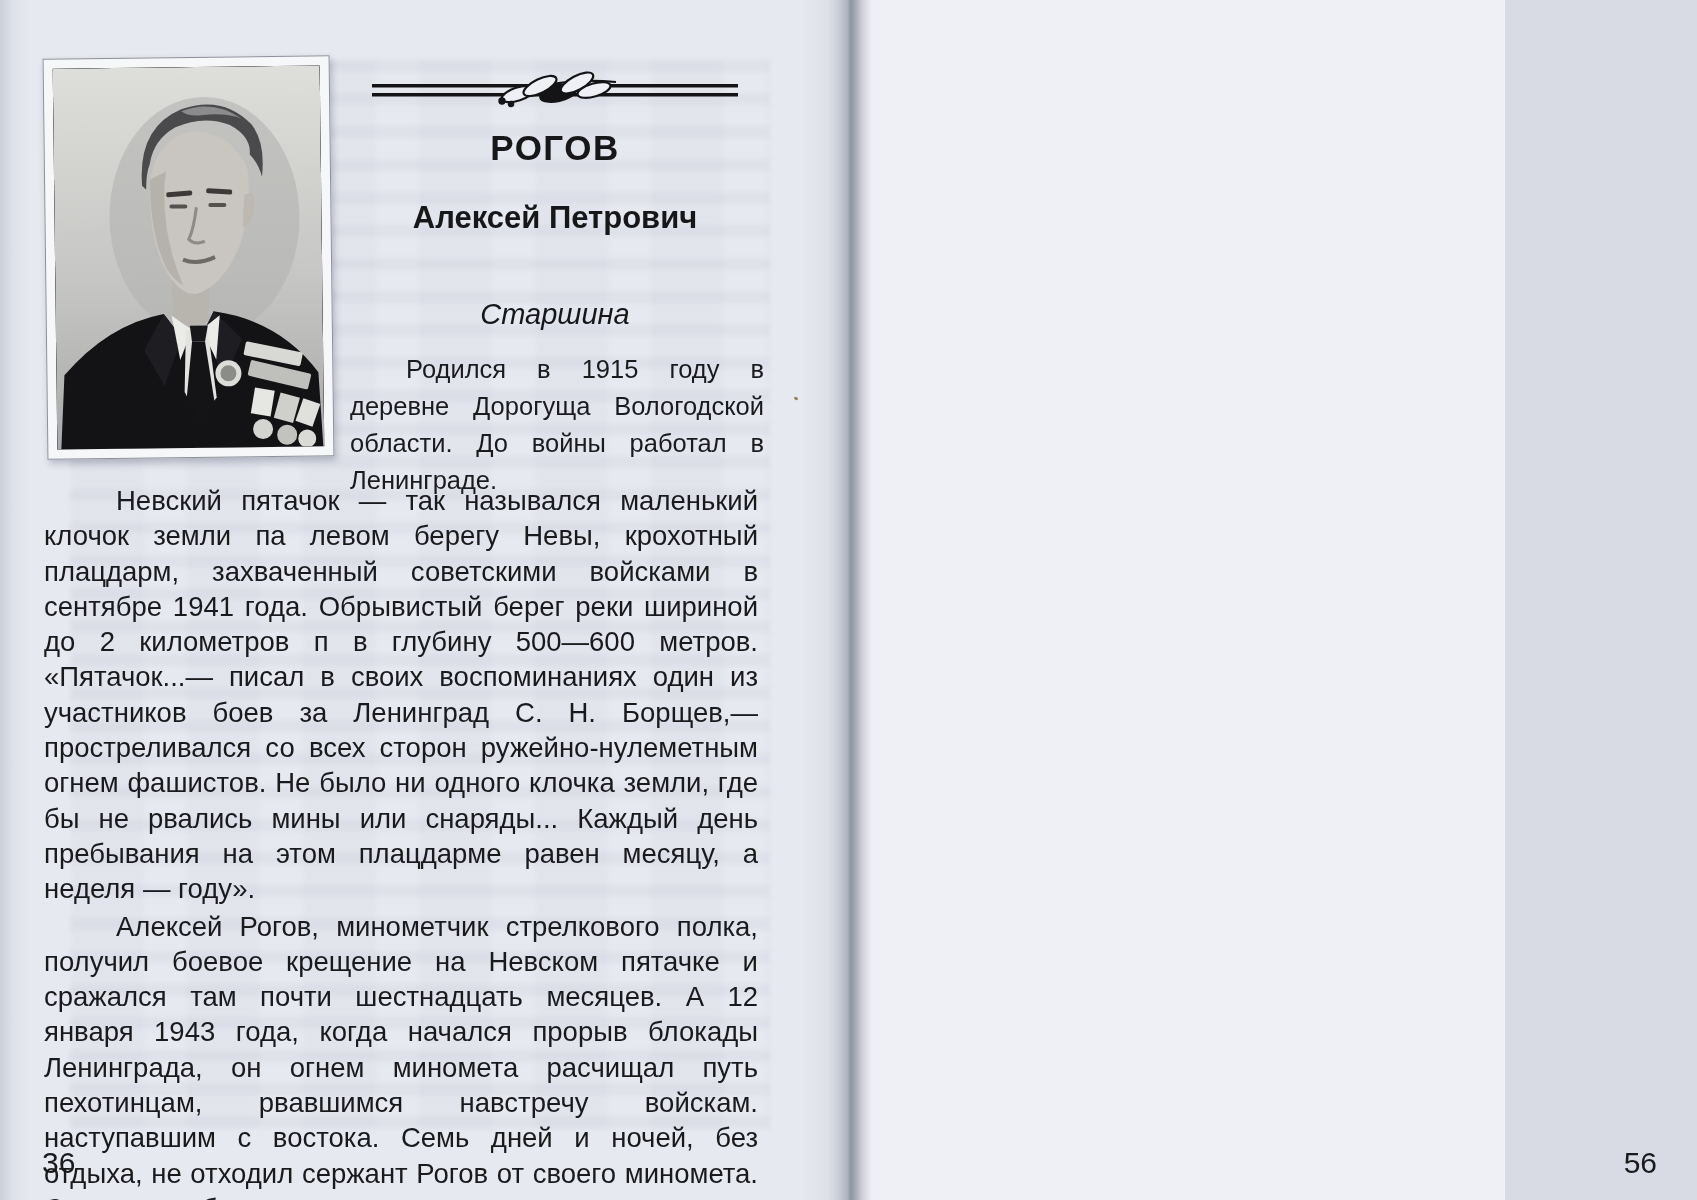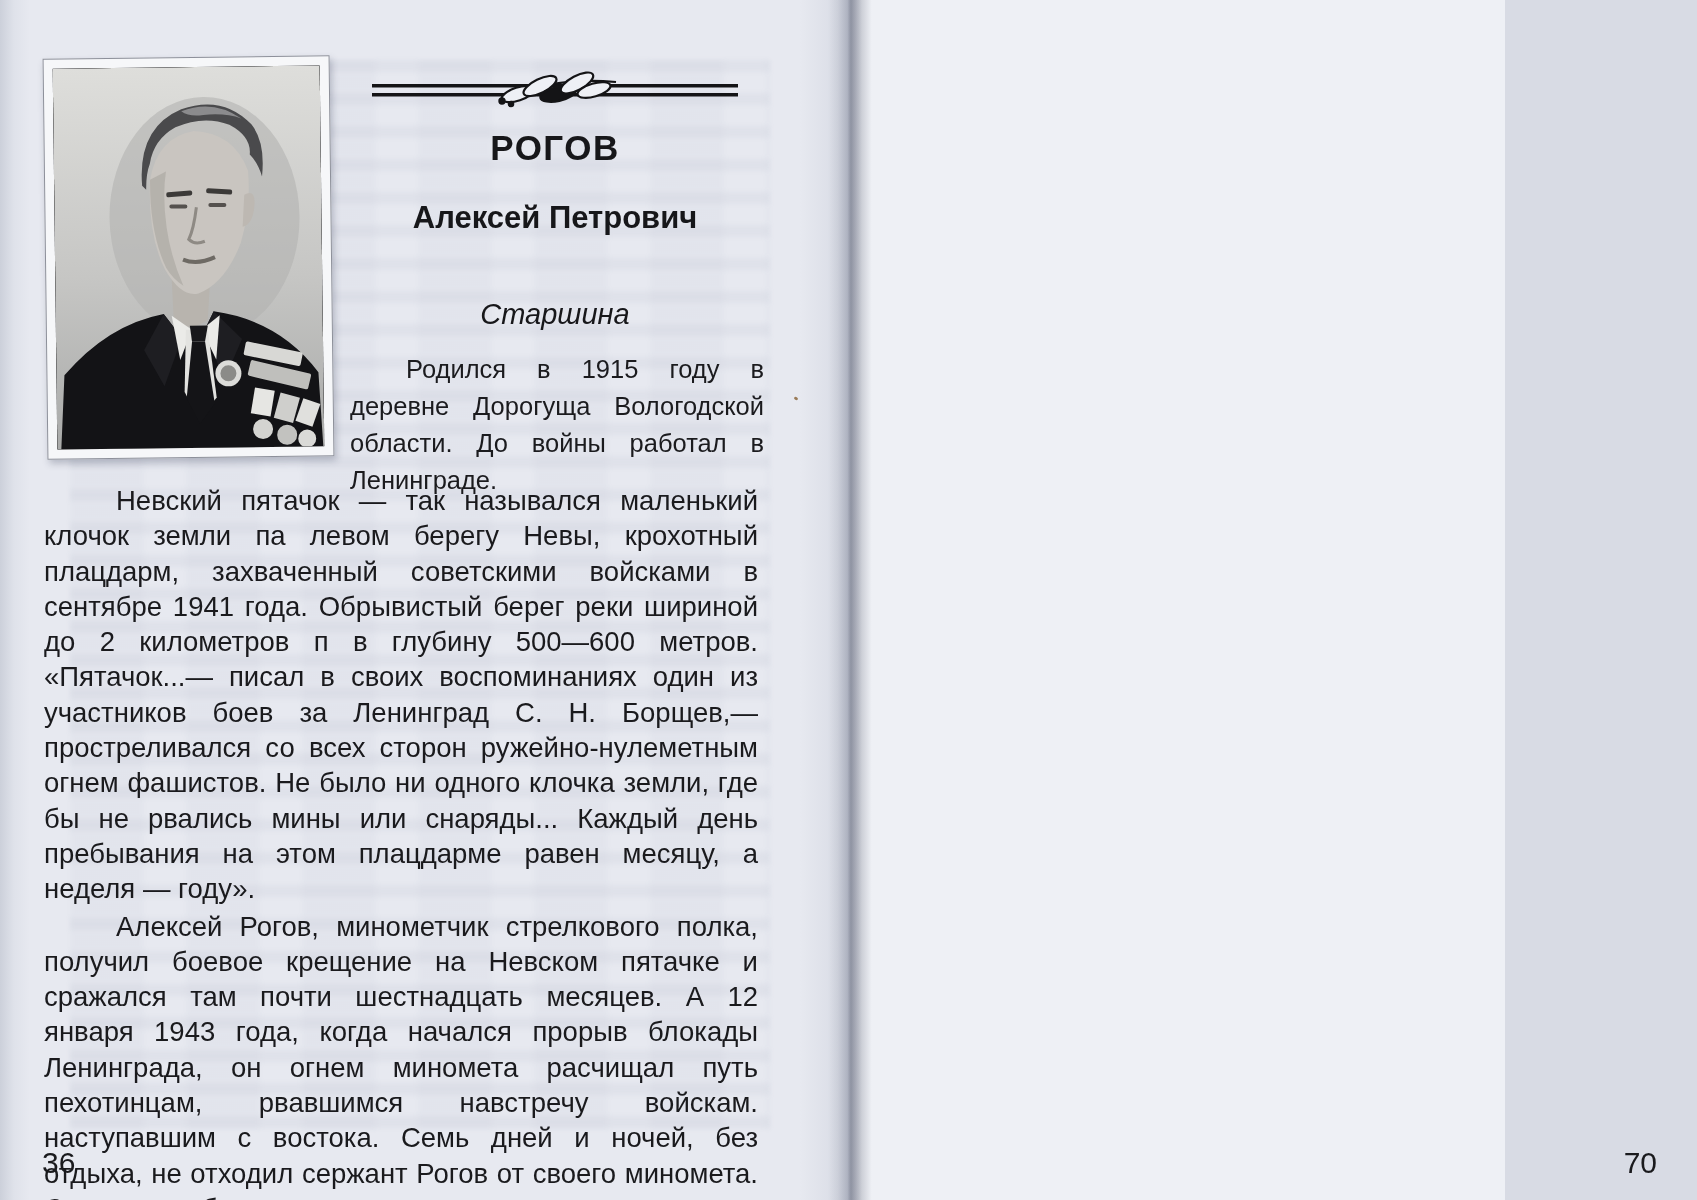--- a/index.html
+++ b/index.html
@@ -181,18 +181,18 @@
     <div class="body-text body-left">
       <p>Невский пятачок — так назывался маленький клочок земли па левом берегу Невы, крохотный плацдарм, захваченный советскими войсками в сентябре 1941 года. Обрывистый берег реки шириной до 2 километров п в глубину 500—600 метров. «Пятачок...— писал в своих воспоминаниях один из участников боев за Ленинград С. Н. Борщев,— простреливался со всех сторон ружейно-нулеметным огнем фашистов. Не было ни одного клочка земли, где бы не рвались мины или снаряды... Каждый день пребывания на этом плацдарме равен месяцу, а неделя — году».</p>
       <p>Алексей Рогов, минометчик стрелкового полка, получил боевое крещение на Невском пятачке и сражался там почти шестнадцать месяцев. А 12 января 1943 года, когда начался прорыв блокады Ленинграда, он огнем миномета расчищал путь пехотинцам, рвавшимся навстречу войскам. наступавшим с востока. Семь дней и ночей, без отдыха, не отходил сержант Рогов от своего миномета. Сотни мин обрушил тогда его расчет па головы врага.</p>
     </div>
 
     <div class="page-num pn-left">36</div>
   </div>
 
   <div class="page page-right">
 
-    <div class="page-num pn-right">70</div>
+    <div class="page-num pn-right">56</div>
   </div>
 
   <div class="gutter-shadow"></div>
   <div class="speck"></div>
 </div>
 
 </body></html>

